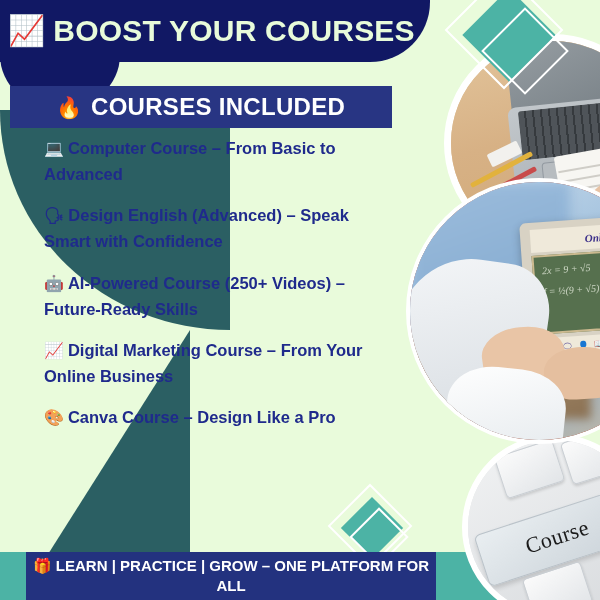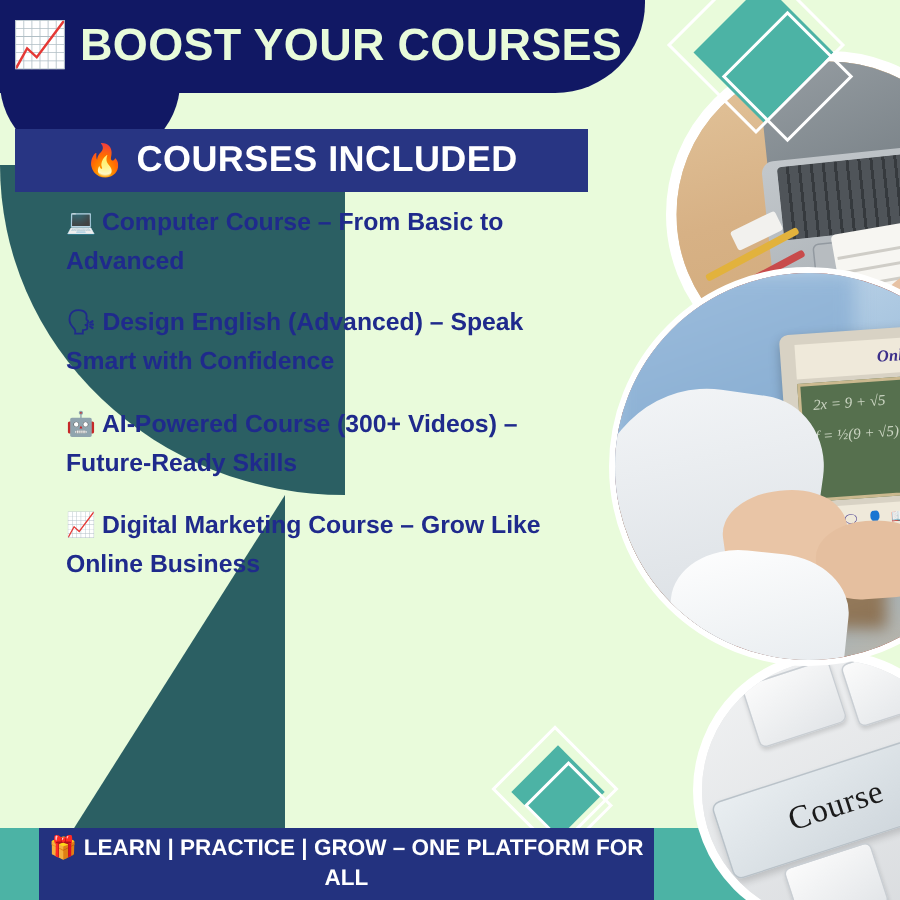--- a/index.html
+++ b/index.html
@@ -467,24 +467,27 @@
   </div>
 
   <div id="course-list">
     <div class="course-item">
       <span class="course-emoji">💻</span><span>Computer Course – From Basic to Advanced</span>
     </div>
     <div class="course-item">
       <span class="course-emoji">🗣</span><span>Design English (Advanced) – Speak Smart with Confidence</span>
     </div>
     <div class="course-item">
-      <span class="course-emoji">🤖</span><span>AI-Powered Course (300+ Videos) – Future-Ready Skills</span>
+      <span class="course-emoji">🤖</span><span>AI-Powered Course (250+ Videos) – Future-Ready Skills</span>
     </div>
     <div class="course-item">
-      <span class="course-emoji">📈</span><span>Digital Marketing Course – Grow Like Online Business</span>
+      <span class="course-emoji">📈</span><span>Digital Marketing Course – From Your Online Business</span>
+    </div>
+    <div class="course-item">
+      <span class="course-emoji">🎨</span><span>Canva Course – Design Like a Pro</span>
     </div>
   </div>
 
   <div id="footer-teal"></div>
 
   <div id="footer-band">
     <span id="footer-text"><span>🎁</span> <span>LEARN | PRACTICE | GROW – ONE PLATFORM FOR ALL</span></span>
   </div>
 
 </div>

